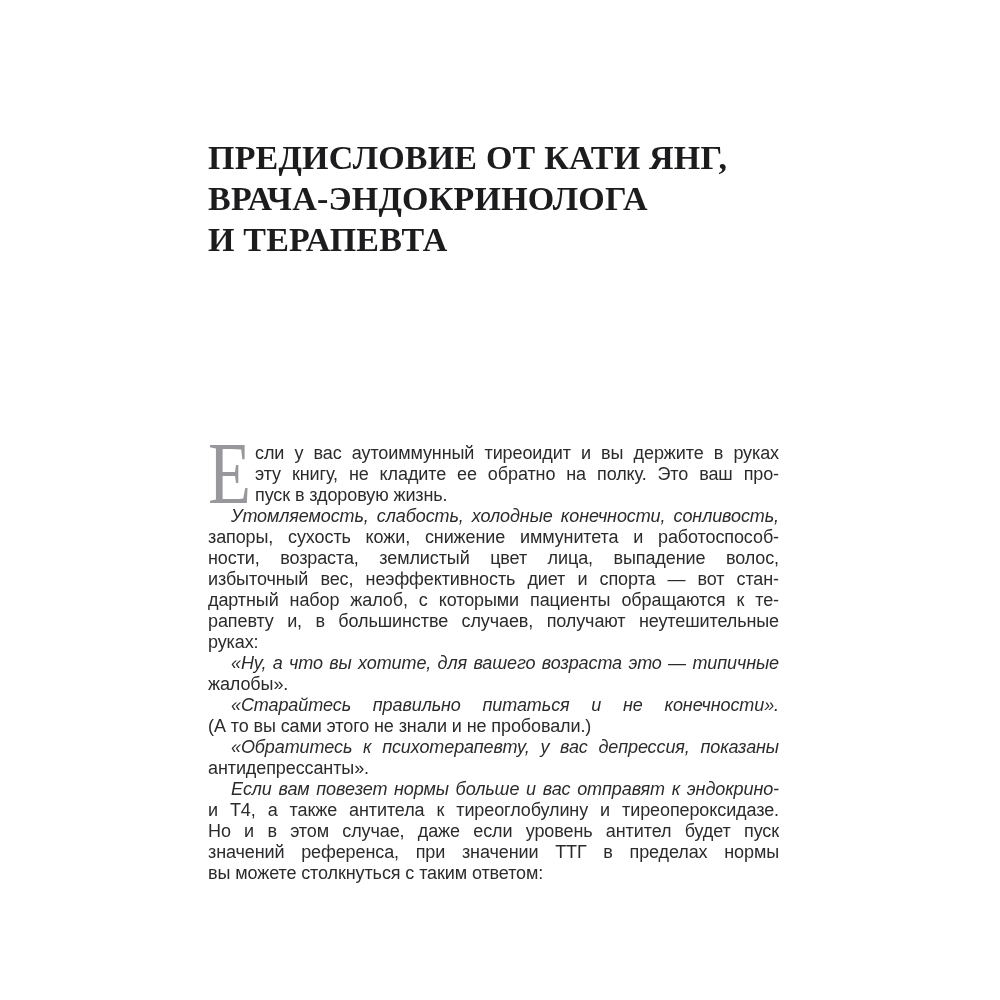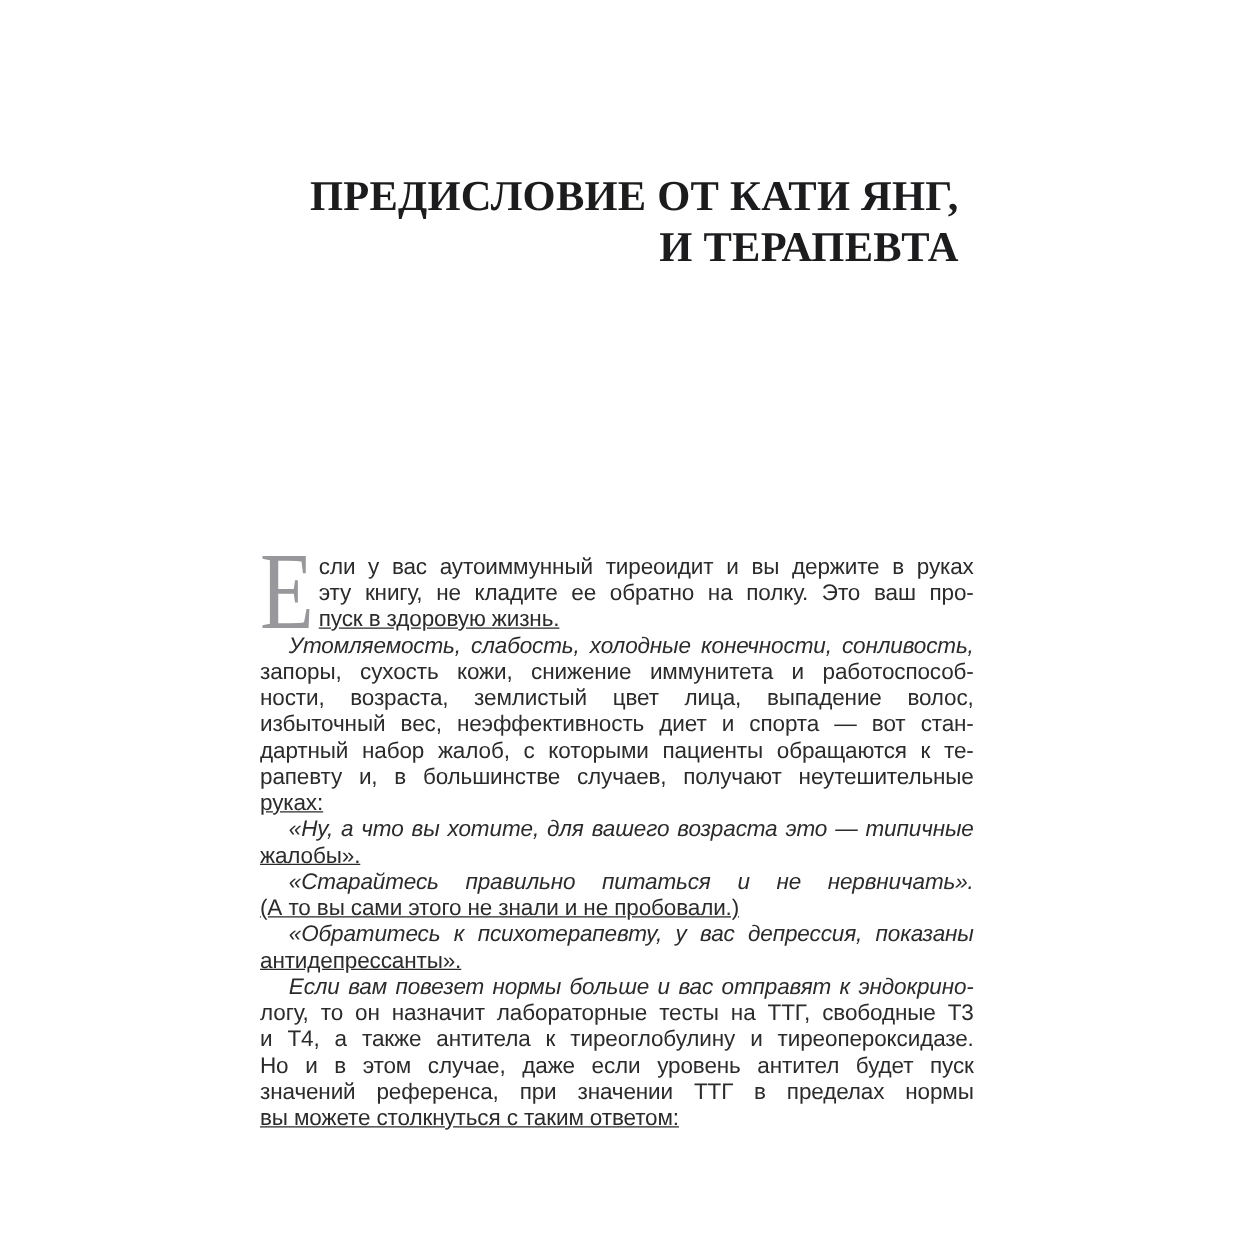--- a/index.html
+++ b/index.html
@@ -10,23 +10,23 @@
   .page {
     position: relative;
     width: 1000px;
     height: 1000px;
     background: var(--bg-color, #ffffff);
     overflow: hidden;
   }
   .chapter-title {
     position: absolute;
     top: 137px;
-    left: 196px;
+    left: 208px;
     width: 571px;
-    text-align: right;
+    text-align: left;
     font-family: "Liberation Serif", serif;
     font-weight: bold;
     font-size: 34px;
     line-height: 41px;
     letter-spacing: 0.2px;
     color: var(--title-color, #1c1c1e);
   }
   .body-text {
     position: absolute;
     top: 443px;
@@ -42,21 +42,20 @@
     margin: 0;
     padding: 0;
   }
   .line {
     text-align: justify;
     text-align-last: justify;
   }
   .line.last {
     text-align: right;
     text-align-last: left;
-    text-decoration: underline;
   }
   .line.indent {
     padding-left: 23px;
     font-style: italic;
   }
   .dropcap {
     float: left;
     width: 47px;
     height: 60px;
     margin: 1px 0 0 0;
@@ -67,20 +66,21 @@
     transform: scaleX(0.8);
     transform-origin: 0 0;
   }
 </style>
 </head>
 <body>
 
 <div class="page">
   <div class="chapter-title">
     <div>ПРЕДИСЛОВИЕ ОТ КАТИ ЯНГ,</div>
+    <div>ВРАЧА-ЭНДОКРИНОЛОГА</div>
     <div>И ТЕРАПЕВТА</div>
   </div>
   <div class="body-text">
       <div class="para">
         <div class="dropcap">Е</div>
         <div class="line">сли у вас аутоиммунный тиреоидит и вы держите в руках</div>
         <div class="line">эту книгу, не кладите ее обратно на полку. Это ваш про-</div>
         <div class="line last">пуск в здоровую жизнь.</div>
       </div>
       <div class="para">
@@ -90,29 +90,28 @@
         <div class="line">избыточный вес, неэффективность диет и спорта — вот стан-</div>
         <div class="line">дартный набор жалоб, с которыми пациенты обращаются к те-</div>
         <div class="line">рапевту и, в большинстве случаев, получают неутешительные</div>
         <div class="line last">руках:</div>
       </div>
       <div class="para">
         <div class="line indent">«Ну, а что вы хотите, для вашего возраста это — типичные</div>
         <div class="line last">жалобы».</div>
       </div>
       <div class="para">
-        <div class="line indent">«Старайтесь правильно питаться и не нервничать».</div>
+        <div class="line indent">«Старайтесь правильно питаться и не конечности».</div>
         <div class="line last">(А то вы сами этого не знали и не пробовали.)</div>
       </div>
       <div class="para">
         <div class="line indent">«Обратитесь к психотерапевту, у вас депрессия, показаны</div>
         <div class="line last">антидепрессанты».</div>
       </div>
       <div class="para">
         <div class="line indent">Если вам повезет нормы больше и вас отправят к эндокрино-</div>
-        <div class="line">логу, то он назначит лабораторные тесты на ТТГ, свободные Т3</div>
         <div class="line">и Т4, а также антитела к тиреоглобулину и тиреопероксидазе.</div>
         <div class="line">Но и в этом случае, даже если уровень антител будет пуск</div>
         <div class="line">значений референса, при значении ТТГ в пределах нормы</div>
         <div class="line last">вы можете столкнуться с таким ответом:</div>
       </div>
     </div>
 </div>
 
 </body></html>

